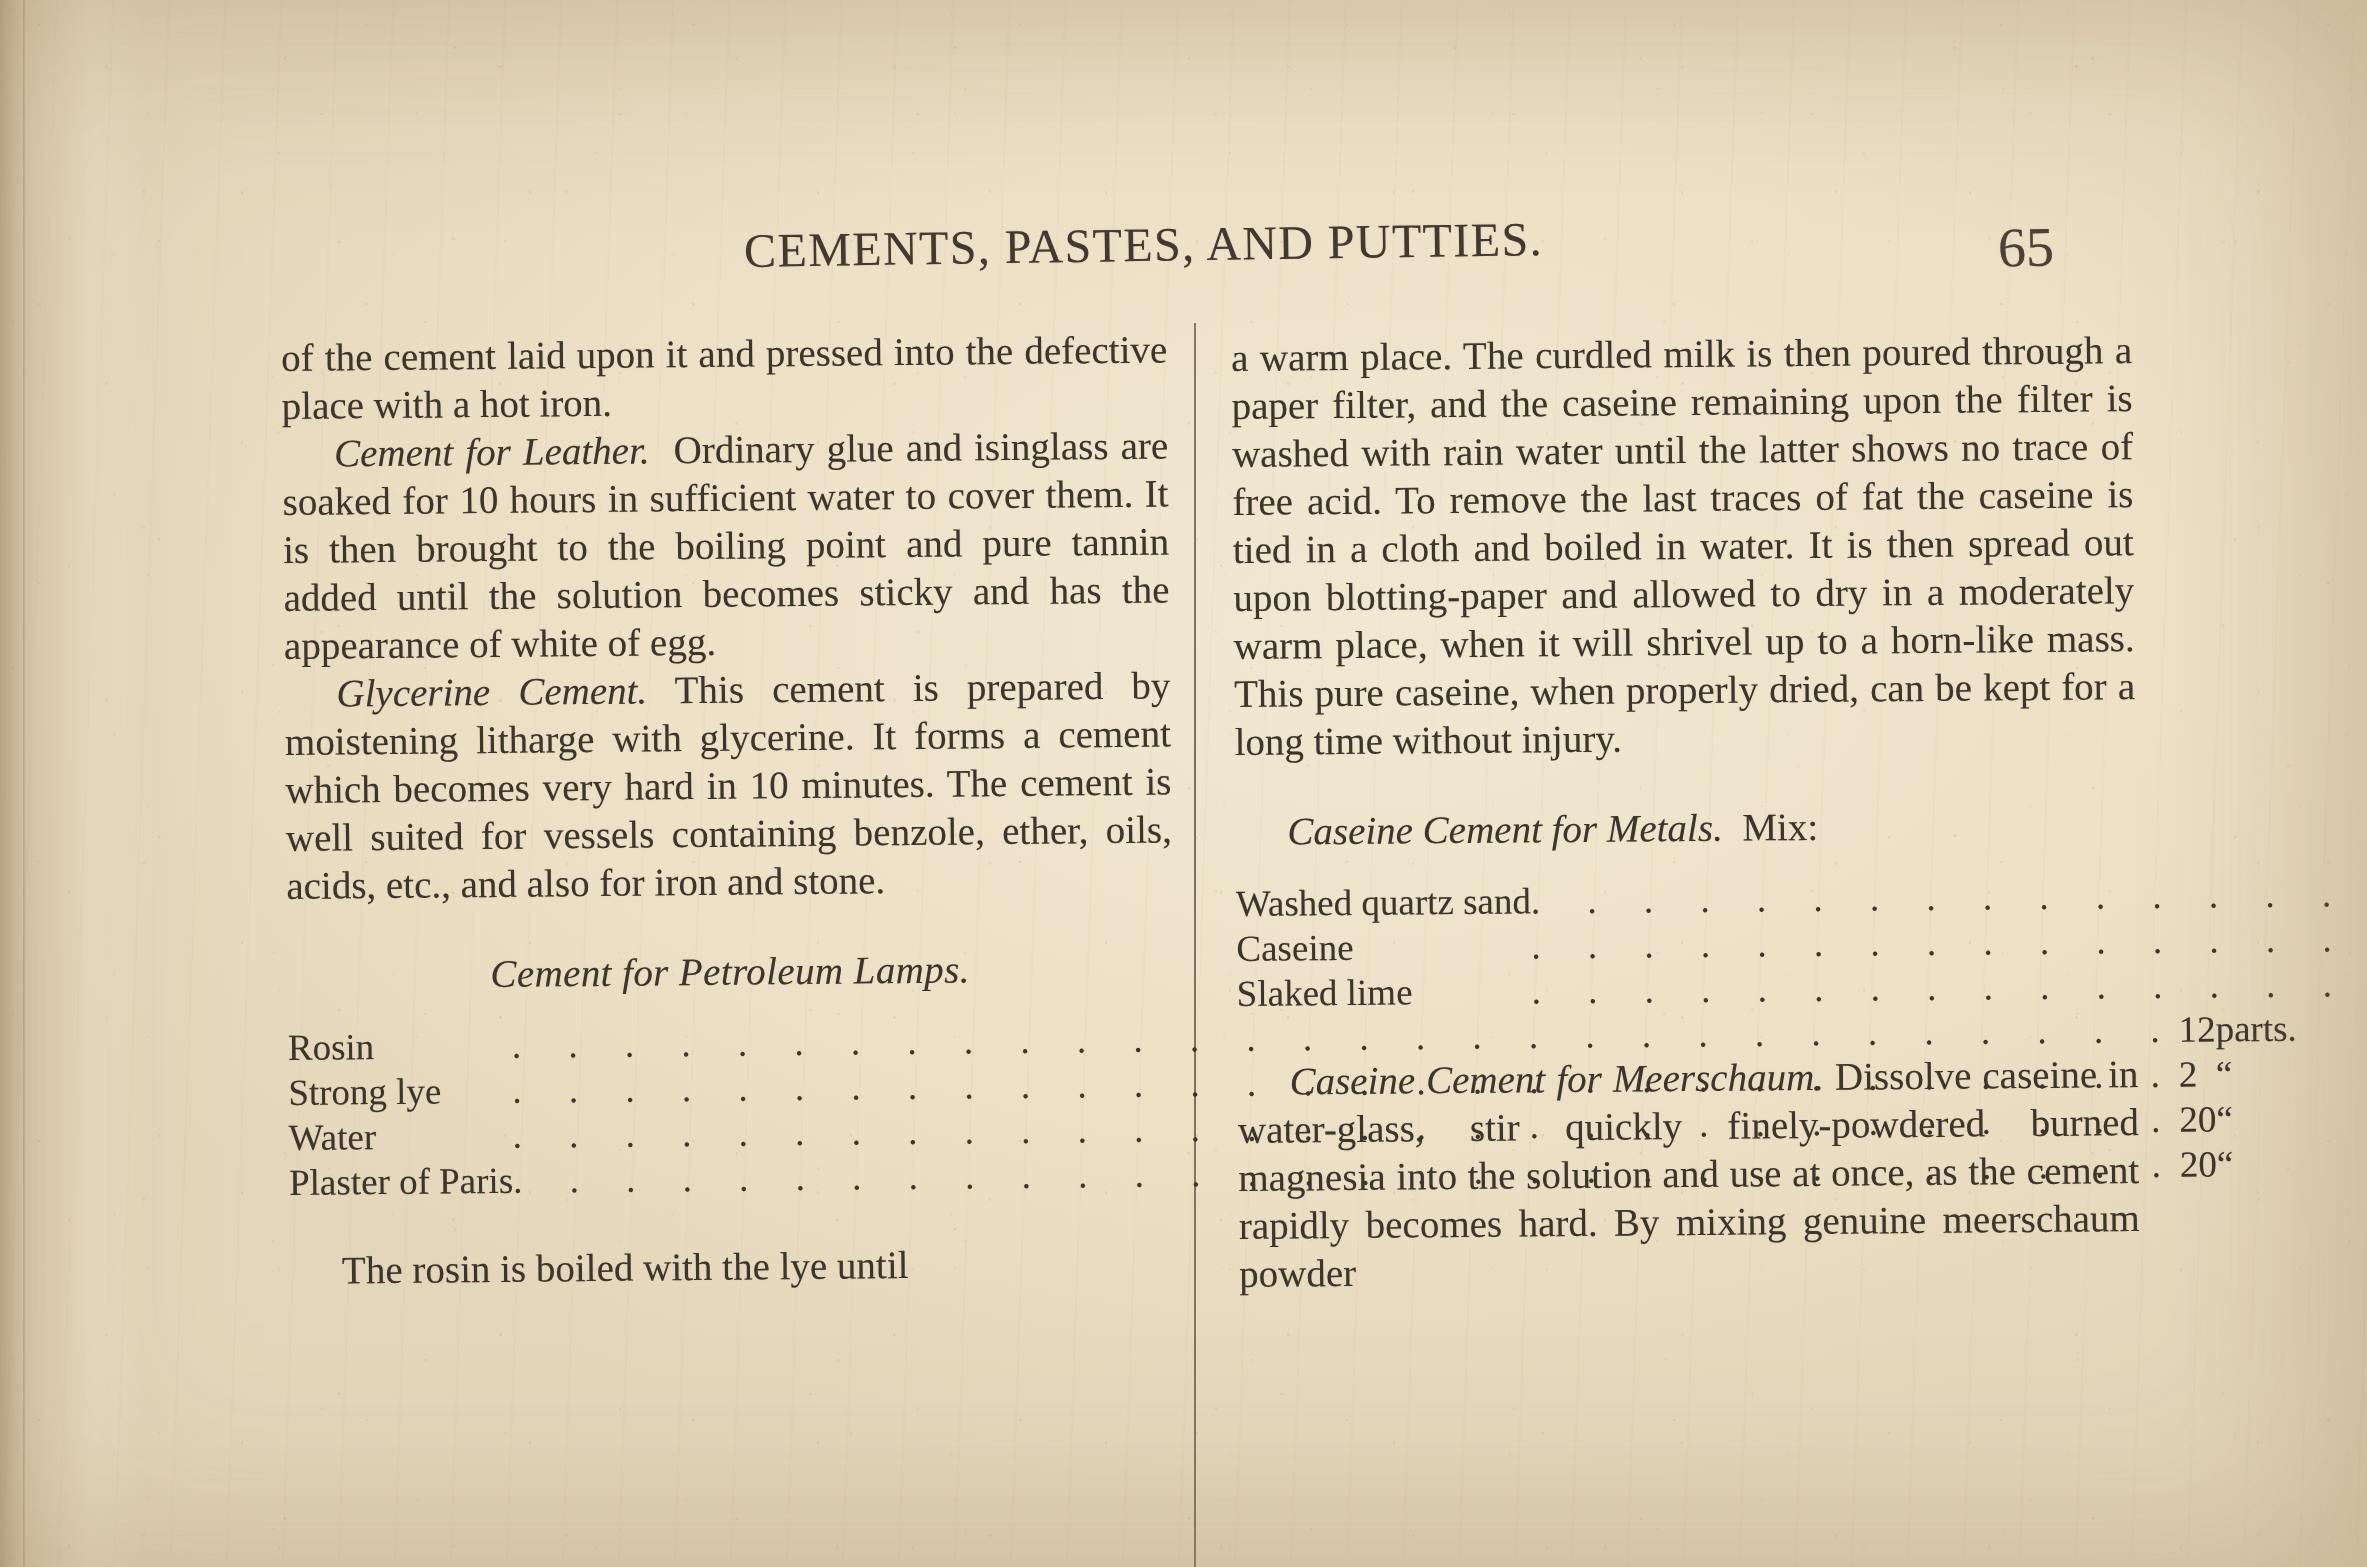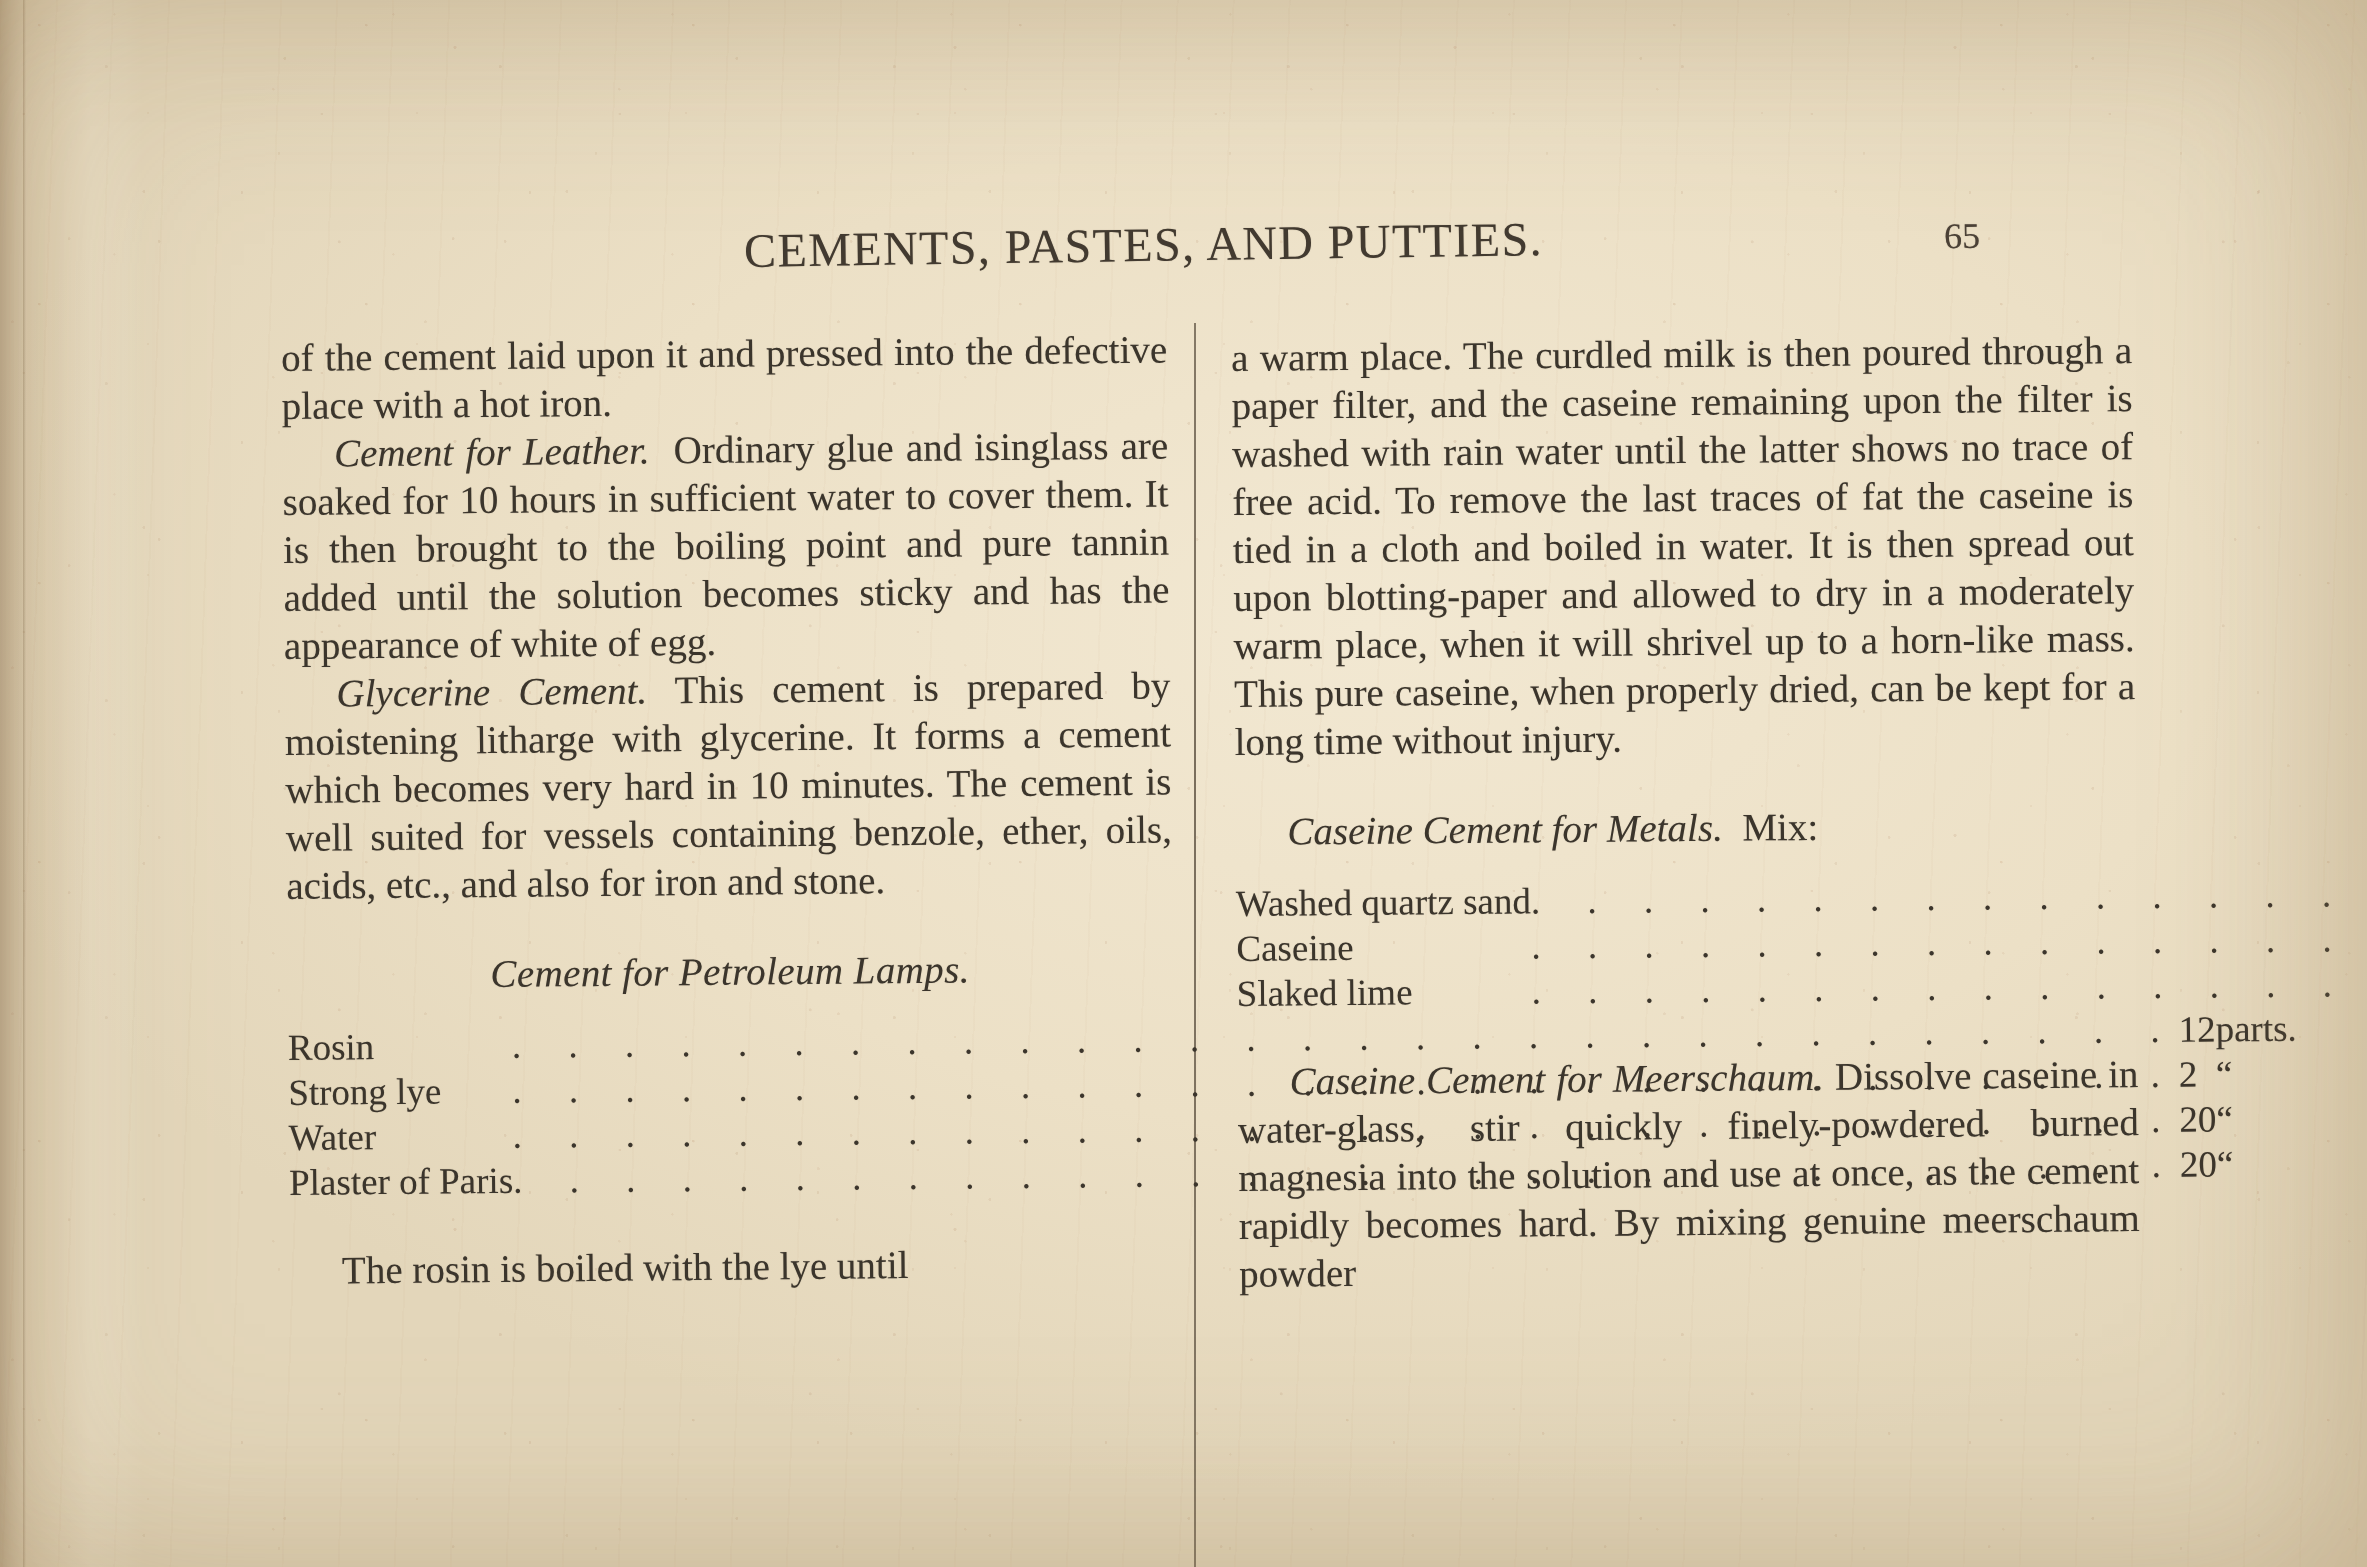--- a/index.html
+++ b/index.html
@@ -79,22 +79,22 @@
   #running-head{
     position:absolute;left:711px;top:3.8px;width:865px;
     text-align:center;
     font-size:48px;letter-spacing:1.4px;
     color:#423a30;
     transform:rotate(-0.85deg);
     text-shadow:0 0 1px rgba(60,50,38,.38);
     white-space:nowrap;
   }
   #page-number{
-    position:absolute;left:1944px;top:1.9px;
-    font-size:36px;color:#4b4136;
+    position:absolute;left:1998px;top:1.9px;
+    font-size:56px;color:#4b4136;
     transform:rotate(-1deg);
     text-shadow:0 0 1px rgba(60,50,38,.35);
   }
 
   
   #col-rule{
     position:absolute;left:1194px;top:323px;width:1.9px;height:1245px;
     background:linear-gradient(180deg,
       rgba(92,80,64,.72) 0%,
       rgba(92,80,64,.80) 35%,

